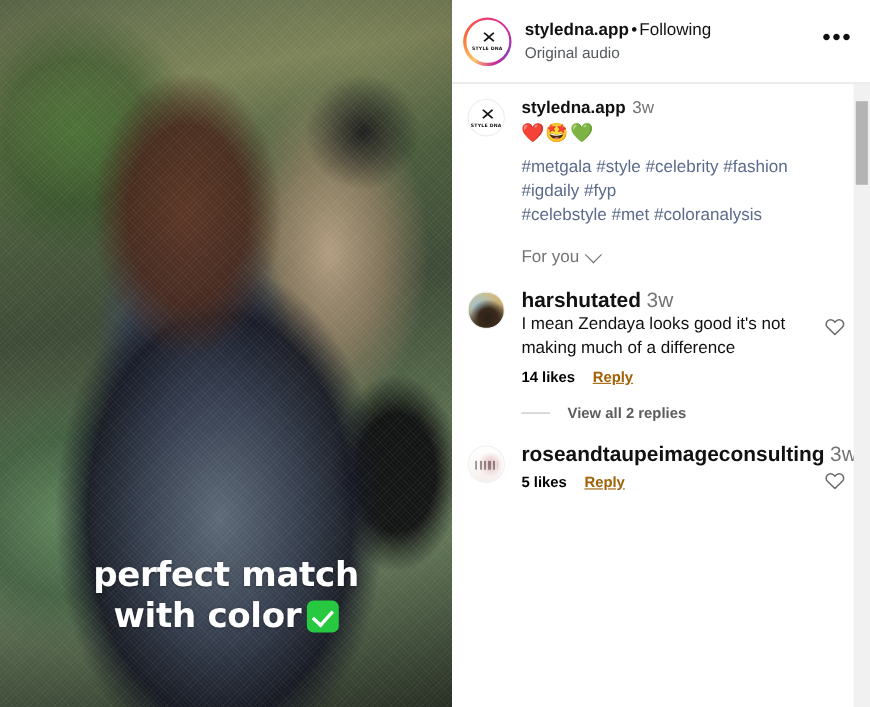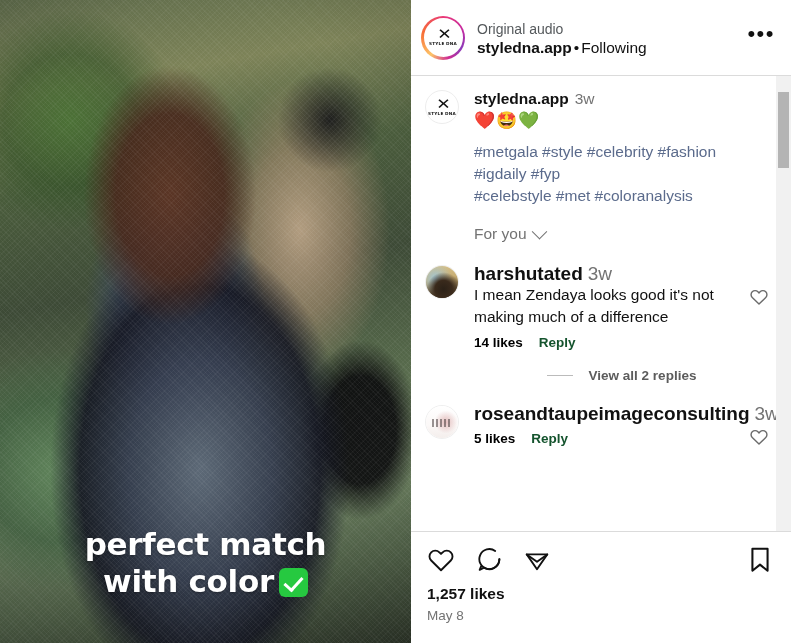--- a/index.html
+++ b/index.html
@@ -50,21 +50,21 @@
     pointer-events: none;
   }
   .media-vignette {
     position: absolute; inset: 0;
     background: radial-gradient(ellipse 120% 100% at 50% 45%, rgba(0,0,0,0) 45%, rgba(0,0,0,0.28) 100%);
     pointer-events: none;
   }
   #media-caption {
     position: absolute;
     left: 0; right: 0;
-    top: 526px;
+    top: 505px;
     text-align: center;
     padding: 0 16px;
     pointer-events: none;
   }
   #media-caption .line {
     display: block;
     color: #ffffff;
     font-family: "DejaVu Sans", sans-serif;
     font-weight: bold;
     font-size: 31px;
@@ -274,35 +274,34 @@
   .chev {
     width: 11px; height: 11px;
     border: solid #737373;
     border-width: 0 1.6px 1.6px 0;
     transform: rotate(45deg) translate(-2px,-2px);
   }
 
   .comment { margin-top: 20px; position: relative; padding-right: 38px; }
   .meta { margin-top: 7px; font-size: 13.5px; color: #737373; }
   .meta .lk { font-weight: bold; color: #000000; }
-  .meta .rp { font-weight: bold; color: #14532d; margin-left: 16px; cursor: pointer; }
+  .meta .rp { font-weight: bold; color: #a16207; margin-left: 16px; cursor: pointer; text-decoration: underline; }
 
   .like-heart {
     position: absolute;
     right: 0; top: 24px;
     width: 20px; height: 20px;
     cursor: pointer;
   }
   .like-heart svg { width: 20px; height: 20px; display: block; }
 
   .replies {
     margin: 18px 0 0 49px;
     display: flex; align-items: center; gap: 16px;
     cursor: pointer;
-    justify-content: center;
   }
   .replies .bar { width: 26px; height: 1px; background: #bbbbbb; }
   .replies .txt { font-size: 13.5px; font-weight: bold; color: #5c5c5c; }
 
   
   .clipped { opacity: 1; }
 
   
   #scrollbar {
     position: absolute;
@@ -376,24 +375,24 @@
       <div class="avatar-ring">
         <div class="inner">
           <div class="dna-logo">
             <div class="glyph">✕</div>
             <div class="wordmark">STYLE DNA</div>
           </div>
         </div>
       </div>
 
       <div id="header-text">
-        <div id="header-sub">Original audio</div>
         <div id="header-line1">
           <span class="uname">styledna.app</span><span class="dot">•</span><span class="following">Following</span>
         </div>
+        <div id="header-sub">Original audio</div>
       </div>
 
       <div id="more-button">•••</div>
     </div>
 
     <div id="thread">
 
       <div class="row">
         <div class="av">
           <div class="mini-dna">
@@ -466,45 +465,15 @@
             <path d="M12 20.5 3.9 12.6a4.8 4.8 0 0 1 0-6.8 4.8 4.8 0 0 1 6.8 0L12 7.1l1.3-1.3a4.8 4.8 0 0 1 6.8 0 4.8 4.8 0 0 1 0 6.8z"></path>
           </svg>
         </div>
       </div>
 
       <div id="scrollbar">
         <div id="scroll-thumb"></div>
       </div>
     </div>
 
-    <div id="actions">
-      <div id="action-icons">
-        <div class="aicon">
-          <svg viewBox="0 0 24 24" fill="none" stroke="#111" stroke-width="1.6" stroke-linecap="round" stroke-linejoin="round">
-            <path d="M12 20.8 3.6 12.4a4.9 4.9 0 0 1 0-7 4.9 4.9 0 0 1 7 0l1.4 1.4 1.4-1.4a4.9 4.9 0 0 1 7 0 4.9 4.9 0 0 1 0 7z"></path>
-          </svg>
-        </div>
-        <div class="aicon">
-          <svg viewBox="0 0 24 24" fill="none" stroke="#111" stroke-width="1.6" stroke-linecap="round" stroke-linejoin="round">
-            <path d="M20.9 11.2a8.6 8.6 0 1 1-3.6-7"></path>
-            <path d="M20.9 11.2a8.6 8.6 0 0 1-13.1 7.4L4 20.4l1.3-3.1"></path>
-          </svg>
-        </div>
-        <div class="aicon">
-          <svg viewBox="0 0 24 24" fill="none" stroke="#111" stroke-width="1.6" stroke-linecap="round" stroke-linejoin="round">
-            <path d="M3.2 7.2h17.6L12 20z"></path>
-            <path d="M3.2 7.2 12 13.6l8.8-6.4"></path>
-          </svg>
-        </div>
-      </div>
-
-      <div id="save-icon">
-        <svg viewBox="0 0 24 26" fill="none" stroke="#111" stroke-width="1.9" stroke-linecap="round" stroke-linejoin="round">
-          <path d="M5 2.6h14v20.2l-7-5.6-7 5.6z"></path>
-        </svg>
-      </div>
-
-      <div id="likes-count">1,257 likes</div>
-      <div id="post-date">May 8</div>
-    </div>
 
   </div>
 </div>
 
 </body></html>

